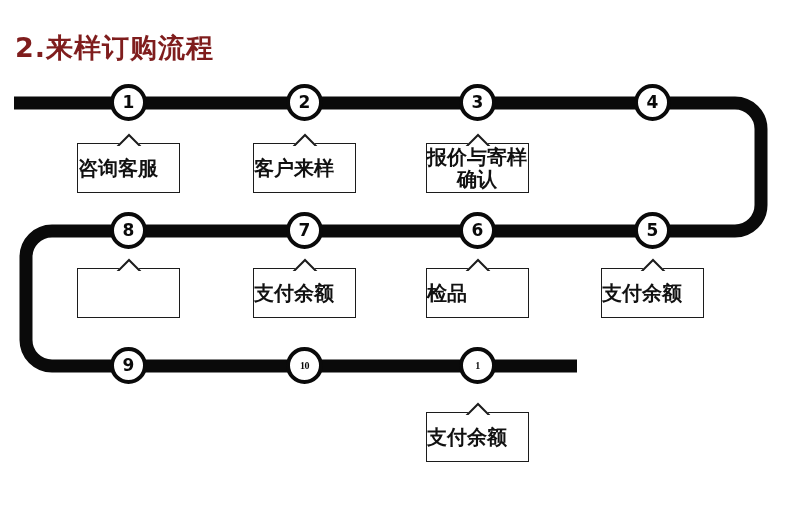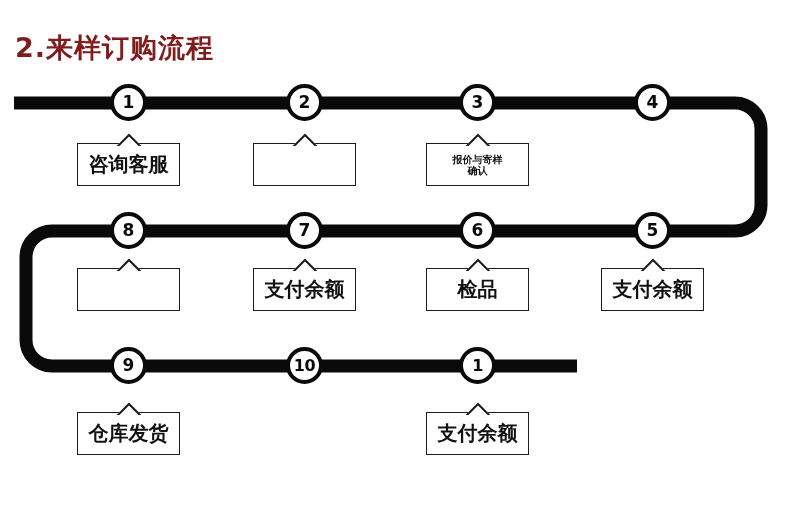--- a/index.html
+++ b/index.html
@@ -18,30 +18,30 @@
     margin-top:8px;
   }
   .flow-svg{position:absolute;left:0;top:0;}
   .circle{
     position:absolute;width:37px;height:37px;box-sizing:border-box;
     background:#ffffff;border:4px solid #0a0a0a;border-radius:50%;
     display:flex;align-items:center;justify-content:center;
     font-weight:bold;font-size:17px;color:#0a0a0a;line-height:1;
     z-index:3;
   }
-  .circle.two-digit{font-size:16px;letter-spacing:-0.5px;}
+  .circle.two-digit{font-size:10px;letter-spacing:-0.5px;font-family:Liberation Serif, serif;}
   .box{
-    position:absolute;width:103px;height:43px;box-sizing:border-box;
+    position:absolute;width:103px;height:50px;box-sizing:border-box;
     background:#ffffff;border:1px solid #1c1c1c;
-    display:flex;align-items:center;justify-content:center;
+    display:flex;align-items:center;
     font-weight:bold;font-size:20px;color:#111;
     text-align:center;white-space:pre-line;line-height:1.05;
     z-index:2;
   }
-  .box.small{font-size:10px;line-height:1.1;}
+  .box.small{font-size:20px;line-height:1.1;}
   .notch{
     position:absolute;left:50%;top:-12px;margin-left:-19px;
     width:38px;height:14px;overflow:hidden;pointer-events:none;
   }
   .notch::before{
     content:"";position:absolute;left:6px;top:7px;
     width:26px;height:26px;box-sizing:border-box;
     background:#ffffff;border:2px solid #1c1c1c;
     transform:rotate(45deg);
   }
@@ -58,21 +58,21 @@
   </svg>
 
   <div class="circle" style="left:110px;top:84px">
       <span>1</span>
     </div>
   <div class="box" style="left:77px;top:143px"><span class="notch"></span><span>咨询客服</span></div>
 
   <div class="circle" style="left:286px;top:84px">
       <span>2</span>
     </div>
-  <div class="box" style="left:253px;top:143px"><span class="notch"></span></div>
+  <div class="box" style="left:253px;top:143px"><span class="notch"></span><span>客户来样</span></div>
 
   <div class="circle" style="left:459px;top:84px">
       <span>3</span>
     </div>
   <div class="box small" style="left:426px;top:143px"><span class="notch"></span><span>报价与寄样
 确认</span></div>
 
   <div class="circle" style="left:634px;top:84px">
       <span>4</span>
     </div>
@@ -93,21 +93,20 @@
   <div class="box" style="left:253px;top:268px"><span class="notch"></span><span>支付余额</span></div>
 
   <div class="circle" style="left:110px;top:212px">
       <span>8</span>
     </div>
   <div class="box" style="left:77px;top:268px"><span class="notch"></span></div>
 
   <div class="circle" style="left:110px;top:347px">
       <span>9</span>
     </div>
-  <div class="box" style="left:77px;top:412px"><span class="notch"></span><span>仓库发货</span></div>
 
   <div class="circle two-digit" style="left:286px;top:347px">
       <span>10</span>
     </div>
 
   <div class="circle two-digit" style="left:459px;top:347px">
       <span>1</span>
     </div>
   <div class="box" style="left:426px;top:412px"><span class="notch"></span><span>支付余额</span></div>
 

